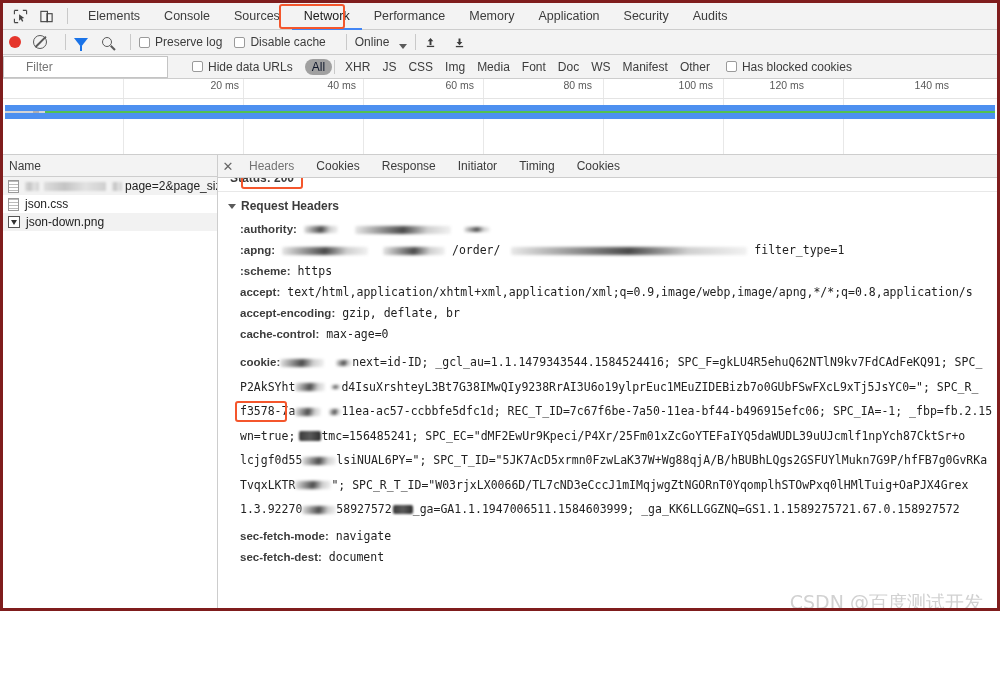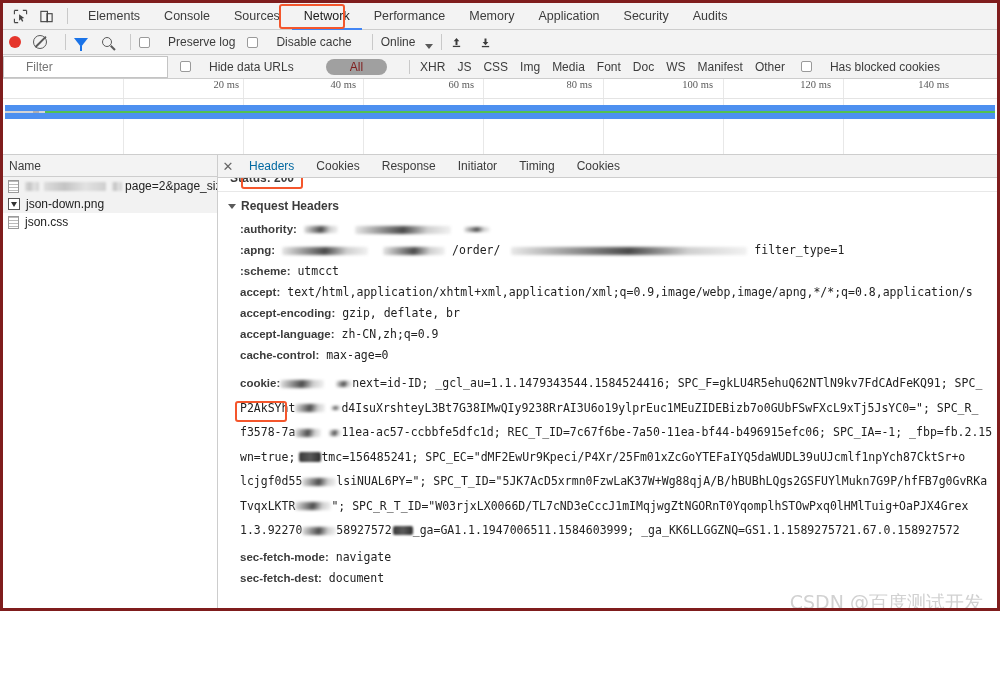--- a/index.html
+++ b/index.html
@@ -102,21 +102,21 @@
     width: 6px; height: 1.6px; background: #5a5a5a;
     transform: rotate(45deg);
   }
   .cb {
     width: 11px; height: 11px;
     border: 1px solid #9a9a9a; border-radius: 2px;
     background: #fff; display: inline-block;
     vertical-align: -1px;
     cursor: pointer;
   }
-  .tb-item { display: flex; align-items: center; gap: 18px; margin-right: 12px; cursor: pointer; }
+  .tb-item { display: flex; align-items: center; gap: 5px; margin-right: 12px; cursor: pointer; }
   .throttle {
     display: flex; align-items: flex-end; gap: 10px;
     cursor: pointer;
   }
   .caret-d {
     width: 0; height: 0;
     border-left: 4px solid transparent;
     border-right: 4px solid transparent;
     border-top: 5px solid #5a5a5a;
   }
@@ -137,35 +137,34 @@
     font-size: 12px;
     color: #888;
     padding: 0 22px;
     font-family: "Liberation Sans", sans-serif;
     outline: none;
   }
   .ftype {
     padding: 0 6px; cursor: pointer; white-space: nowrap;
   }
   .ftype.all {
-    background: #a0a0a0; color: #7f1d1d; border-radius: 9px;
-    padding: 1px 24px; margin: 0 20px;
+    background: #a0a0a0; color: #0f172a; border-radius: 9px;
+    padding: 1px 7px; margin: 0 0;
   }
 
   
   .overview {
     position: relative;
     height: 76px;
     background: #fff;
     border-bottom: 1px solid #cdcdcd;
   }
   .ov-ruler {
     position: relative; height: 20px;
     border-bottom: 1px solid #e4e4e4;
-    font-family: Liberation Serif, serif;
   }
   .ov-tick {
     position: absolute; top: 0;
     font-size: 10.5px; color: #5a5a5a;
     transform: translateX(-100%);
     padding-right: 4px;
     white-space: nowrap;
   }
   .ov-grid {
     position: absolute; top: 0; bottom: 0;
@@ -273,21 +272,21 @@
     z-index: 2;
   }
   .close-x {
     width: 20px; text-align: center;
     font-size: 13px; color: #666; cursor: pointer;
   }
   .d-tab {
     padding: 0 11px; height: 23px; line-height: 23px; cursor: pointer;
     white-space: nowrap;
   }
-  .d-tab.active { color: #0369a1; }
+  .d-tab.active { color: #737373; }
 
   .status-strip {
     height: 14px;
     overflow: hidden;
     position: relative;
     border-bottom: 1px solid #e8e8e8;
   }
   .status-strip .txt {
     position: absolute;
     top: -7px; left: 12px;
@@ -418,21 +417,21 @@
       </svg>
       <svg width="13" height="13" viewBox="0 0 16 16">
         <path d="M8 11.5l-3.5-4h2.3V3h2.4v4.5h2.3z" fill="#3c3c3c"></path>
         <rect x="3.5" y="12.2" width="9" height="1.6" fill="#3c3c3c"></rect>
       </svg>
     </div>
   </div>
 
   <div class="filter-row">
     <input class="filter-input" type="text" placeholder="Filter" style="">
-    <div class="tb-item" style="margin-left:12px;">
+    <div class="tb-item" style="margin-left:24px;">
       <span class="cb"></span>
       <span>Hide data URLs</span>
     </div>
     <div class="ftype all">All</div>
     <div style="width:1px;height:14px;background:#c9c9c9;margin:0 4px 0 2px;"></div>
     <div class="ftype">XHR</div>
     <div class="ftype">JS</div>
     <div class="ftype">CSS</div>
     <div class="ftype">Img</div>
     <div class="ftype">Media</div>
@@ -454,21 +453,21 @@
       <div class="ov-grid" style="left:360px;"></div>
       <div class="ov-grid" style="left:480px;"></div>
       <div class="ov-grid" style="left:600px;"></div>
       <div class="ov-grid" style="left:720px;"></div>
       <div class="ov-grid" style="left:840px;"></div>
       <div class="ov-tick" style="left:240px;">20 ms</div>
       <div class="ov-tick" style="left:357px;">40 ms</div>
       <div class="ov-tick" style="left:475px;">60 ms</div>
       <div class="ov-tick" style="left:593px;">80 ms</div>
       <div class="ov-tick" style="left:714px;">100 ms</div>
-      <div class="ov-tick" style="left:832px;">120 ms</div>
+      <div class="ov-tick" style="left:805px;">120 ms</div>
       <div class="ov-tick" style="left:950px;">140 ms</div>
 
     </div>
     <div style="position:absolute;top:20px;left:0;right:0;bottom:0;">
       <div class="ov-grid" style="left:120px;"></div>
       <div class="ov-grid" style="left:240px;"></div>
       <div class="ov-grid" style="left:360px;"></div>
       <div class="ov-grid" style="left:480px;"></div>
       <div class="ov-grid" style="left:600px;"></div>
       <div class="ov-grid" style="left:720px;"></div>
@@ -489,28 +488,28 @@
       <div class="sb-row alt">
         <span class="doc-ic"></span>
         <span class="sb-name redacted">
           <span class="blur-mask" style="width:14px;"></span>
           <span class="blur-mask" style="width:62px;margin-left:2px;"></span>
           <span class="blur-mask" style="width:10px;margin-left:2px;"></span>
           <span>page=2&amp;page_siz...</span>
         </span>
       </div>
 
+      <div class="sb-row">
+        <span class="doc-ic"></span>
+        <span class="sb-name">json.css</span>
+      </div>
+
       <div class="sb-row alt">
         <span class="tri-ic"></span>
         <span class="sb-name">json-down.png</span>
-      </div>
-
-      <div class="sb-row">
-        <span class="doc-ic"></span>
-        <span class="sb-name">json.css</span>
       </div>
     </div>
 
     <div class="detail">
 
       <div class="detail-tabs">
         <div class="close-x">✕</div>
         <div class="d-tab active">Headers</div>
         <div class="d-tab">Cookies</div>
         <div class="d-tab">Response</div>
@@ -542,37 +541,33 @@
           <span class="hdr-name">:apng:</span>
           <span class="smudge" style="width:86px;height:8px;"></span>
           <span class="smudge" style="width:62px;height:8px;margin-left:8px;"></span>
           <span>/order/</span>
           <span class="smudge" style="width:236px;height:8px;margin-left:4px;"></span>
           <span>filter_type=1</span>
         </div>
 
         <div class="hdr-line">
           <span class="hdr-name">:scheme:</span>
-          <span>utmcct</span>
+          <span>https</span>
         </div>
 
         <div class="hdr-line">
           <span class="hdr-name">accept:</span>
           <span>text/html,application/xhtml+xml,application/xml;q=0.9,image/webp,image/apng,*/*;q=0.8,application/s</span>
         </div>
 
         <div class="hdr-line">
           <span class="hdr-name">accept-encoding:</span>
           <span>gzip, deflate, br</span>
         </div>
 
-        <div class="hdr-line">
-          <span class="hdr-name">accept-language:</span>
-          <span>zh-CN,zh;q=0.9</span>
-        </div>
 
         <div class="hdr-line">
           <span class="hdr-name">cache-control:</span>
           <span>max-age=0</span>
         </div>
 
         <div class="cookie-wrap">
           <div class="cookie-line" style="margin-top:5px;">
             <span class="hdr-name">cookie:</span><span class="smudge" style="width:44px;height:8px;"></span><span class="smudge" style="width:16px;height:6px;margin-left:12px;"></span><span>next=id-ID; _gcl_au=1.1.1479343544.1584524416; SPC_F=gkLU4R5ehuQ62NTlN9kv7FdCAdFeKQ91; SPC_</span>
           </div>

